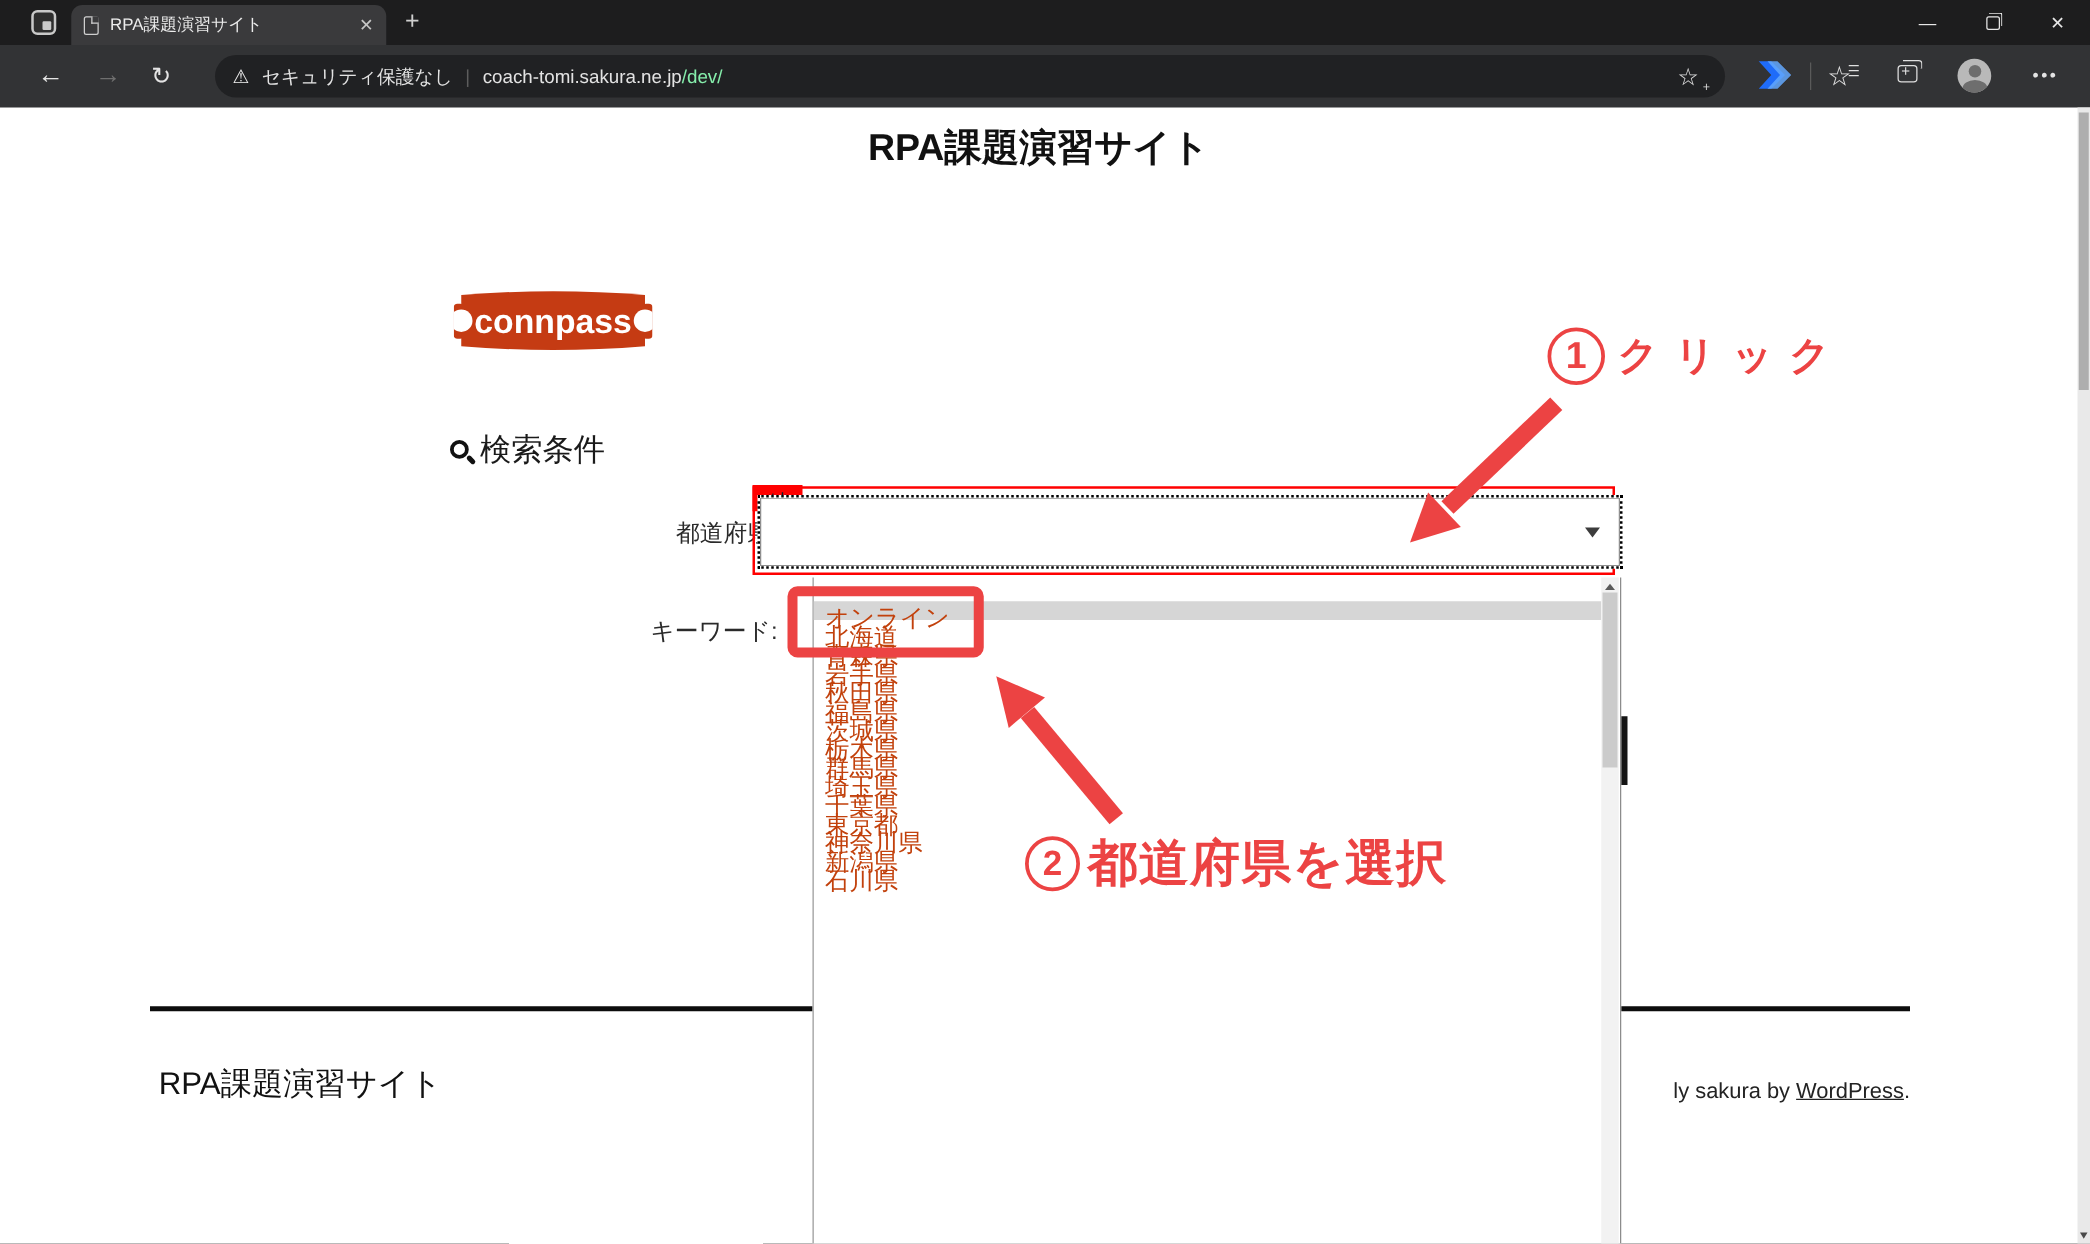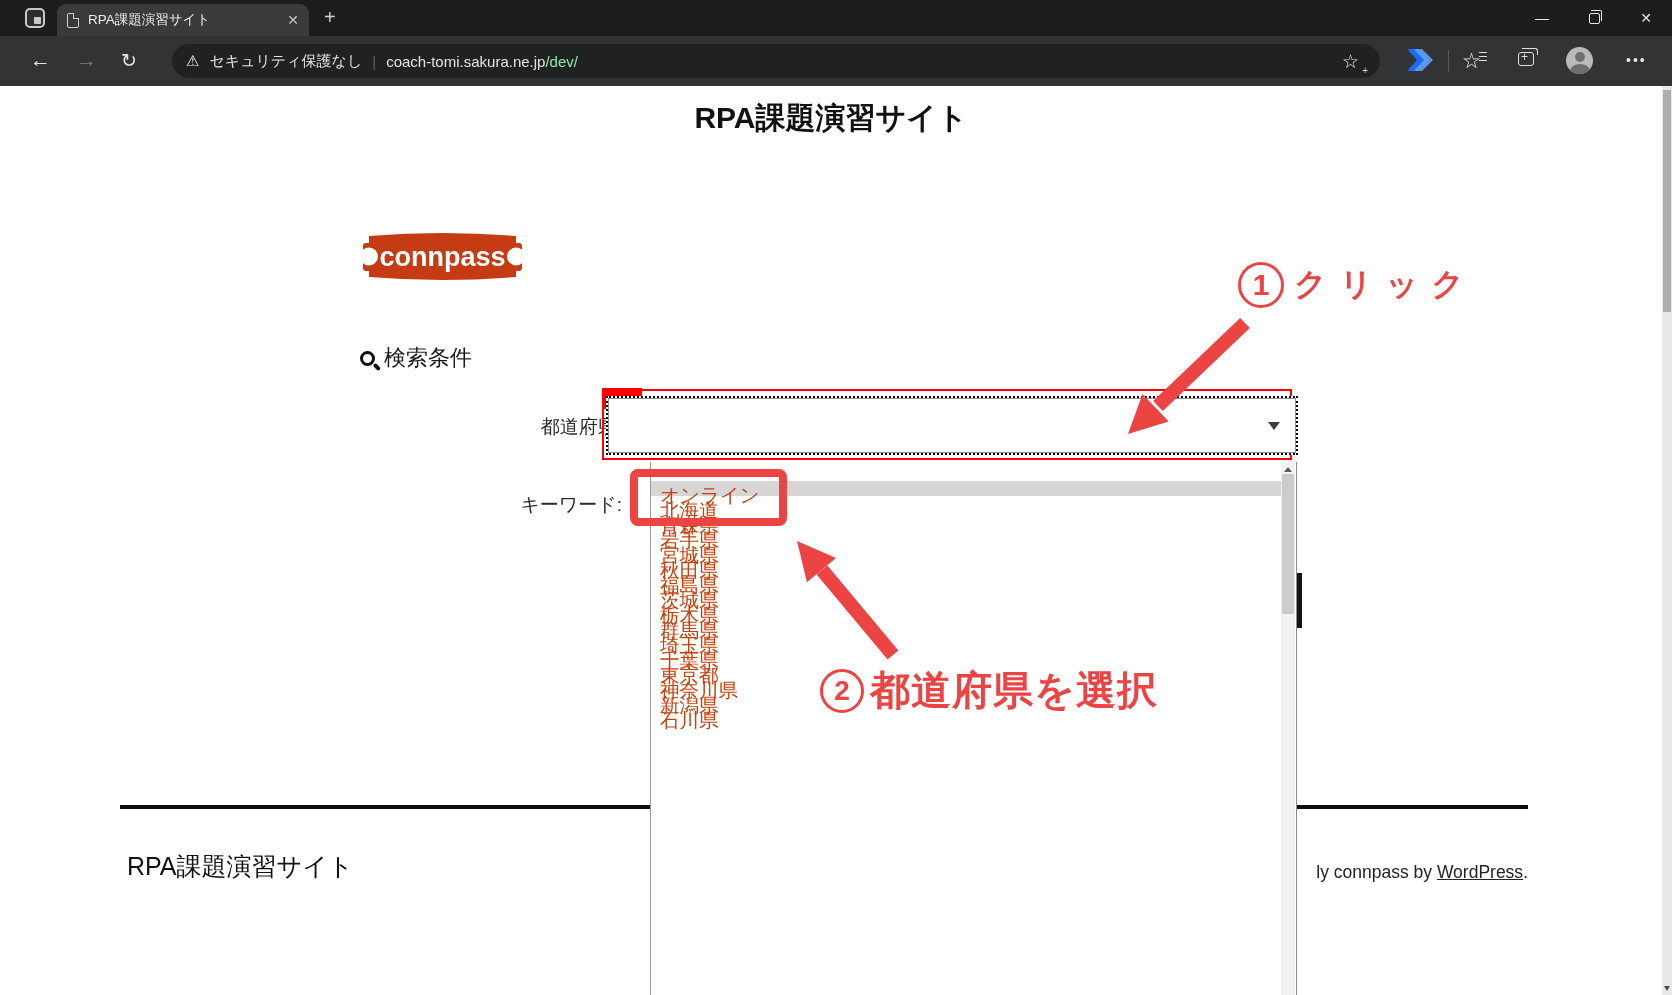--- a/index.html
+++ b/index.html
@@ -44,21 +44,21 @@
   .avatar-icon { left:1566px; top:47px; width:27px; height:27px; border-radius:50%; background:#b9b9b9; overflow:hidden; }
   .avatar-icon::before { content:""; position:absolute; left:8.5px; top:5px; width:10px; height:10px; border-radius:50%; background:#6e6e6e; }
   .avatar-icon::after { content:""; position:absolute; left:3.5px; top:17px; width:20px; height:14px; border-radius:50%; background:#6e6e6e; }
   .more-icon { left:1626px; top:52px; color:#e4e4e4; font-size:14px; letter-spacing:2px; }
   
   .page-title { position:absolute; left:0; top:98px; width:1662px; text-align:center; font-size:30px; font-weight:bold; color:#111; z-index:1; }
   .logo { position:absolute; left:363px; top:228px; width:159px; height:57px; z-index:1; }
   .search-head { position:absolute; left:360px; top:343px; display:flex; align-items:center; gap:9px; z-index:1; }
   .mag-icon { width:15px; height:15px; border:3px solid #111; border-radius:50%; position:relative; }
   .mag-icon::after { content:""; position:absolute; left:10px; top:11px; width:8px; height:3.5px; background:#111; transform:rotate(45deg); border-radius:2px; }
-  .search-head-label { font-size:22px; color:#1a1a1a; }
+  .search-head-label { font-size:25px; color:#1a1a1a; }
   .field-label { position:absolute; left:470px; width:152px; text-align:right; font-size:19px; color:#2a2a2a; z-index:1; }
   .label-pref { top:414px; }
   .label-keyword { top:492px; }
   
   .inspect-rect { position:absolute; left:602px; top:389px; width:690px; height:71px; border:2px solid var(--inspector-red); z-index:2; }
   .inspect-tag { position:absolute; left:602px; top:388px; height:21px; padding:0 7px; background:var(--inspector-red); color:#0f172a; font-size:13px; display:flex; align-items:center; z-index:2; }
   .select-box { position:absolute; left:606px; top:396px; width:692px; height:59px; background:#fff; border:2px dotted #000; box-shadow:inset 0 0 0 1px #8f8f8f; z-index:2; }
   .select-caret { position:absolute; left:1268px; top:422px; width:0; height:0; border-left:6.5px solid transparent; border-right:6.5px solid transparent; border-top:8px solid #3c3c3c; z-index:3; }
   .hidden-input-edge { position:absolute; left:1296px; top:573px; width:6px; height:55px; background:#141414; z-index:2; }
   
@@ -159,42 +159,41 @@
   <div class="select-caret"></div>
   <div class="hidden-input-edge"></div>
 
   <div class="dropdown-panel">
     <div class="option-list">
 
     <div class="option highlighted">オンライン</div>
         <div class="option">北海道</div>
         <div class="option">青森県</div>
         <div class="option">岩手県</div>
-        <div class="option">宮城県</div>
         <div class="option">秋田県</div>
         <div class="option">福島県</div>
         <div class="option">茨城県</div>
         <div class="option">栃木県</div>
         <div class="option">群馬県</div>
         <div class="option">埼玉県</div>
         <div class="option">千葉県</div>
         <div class="option">東京都</div>
         <div class="option">神奈川県</div>
         <div class="option">新潟県</div>
         <div class="option">石川県</div>
       </div>
     <div class="dd-scrollbar">
       <div class="dd-scroll-up"></div>
       <div class="dd-thumb"></div>
     </div>
   </div>
 
   <div class="footer-divider"></div>
   <div class="footer-title">RPA課題演習サイト</div>
-  <div class="powered"><span>ly connpass by </span><a href="#">WordPress</a><span>.</span></div>
+  <div class="powered"><span>ly sakura by </span><a href="#">WordPress</a><span>.</span></div>
 
   <div class="anno-box"></div>
   <div class="anno anno1">
     <span class="anno-circle">1</span>
     <span class="anno-text">クリック</span>
   </div>
   <div class="anno anno2">
     <span class="anno-circle">2</span>
     <span class="anno-text">都道府県を選択</span>
   </div>

